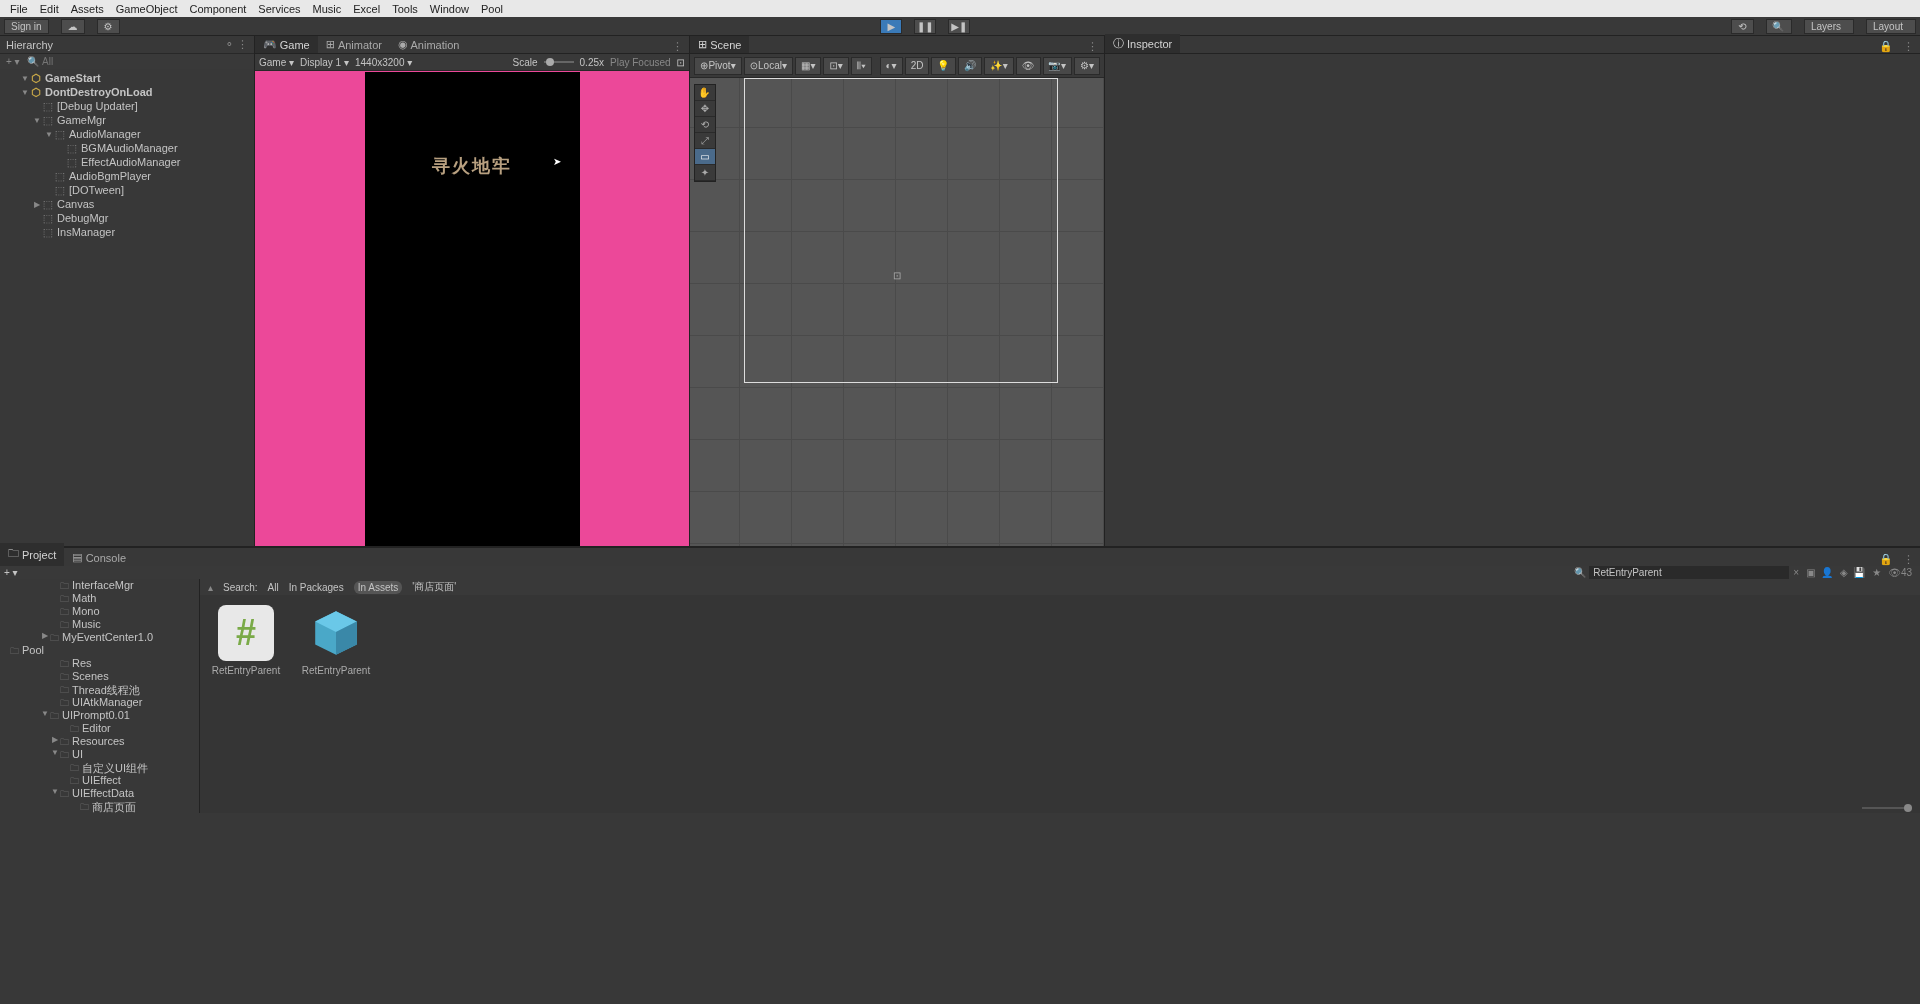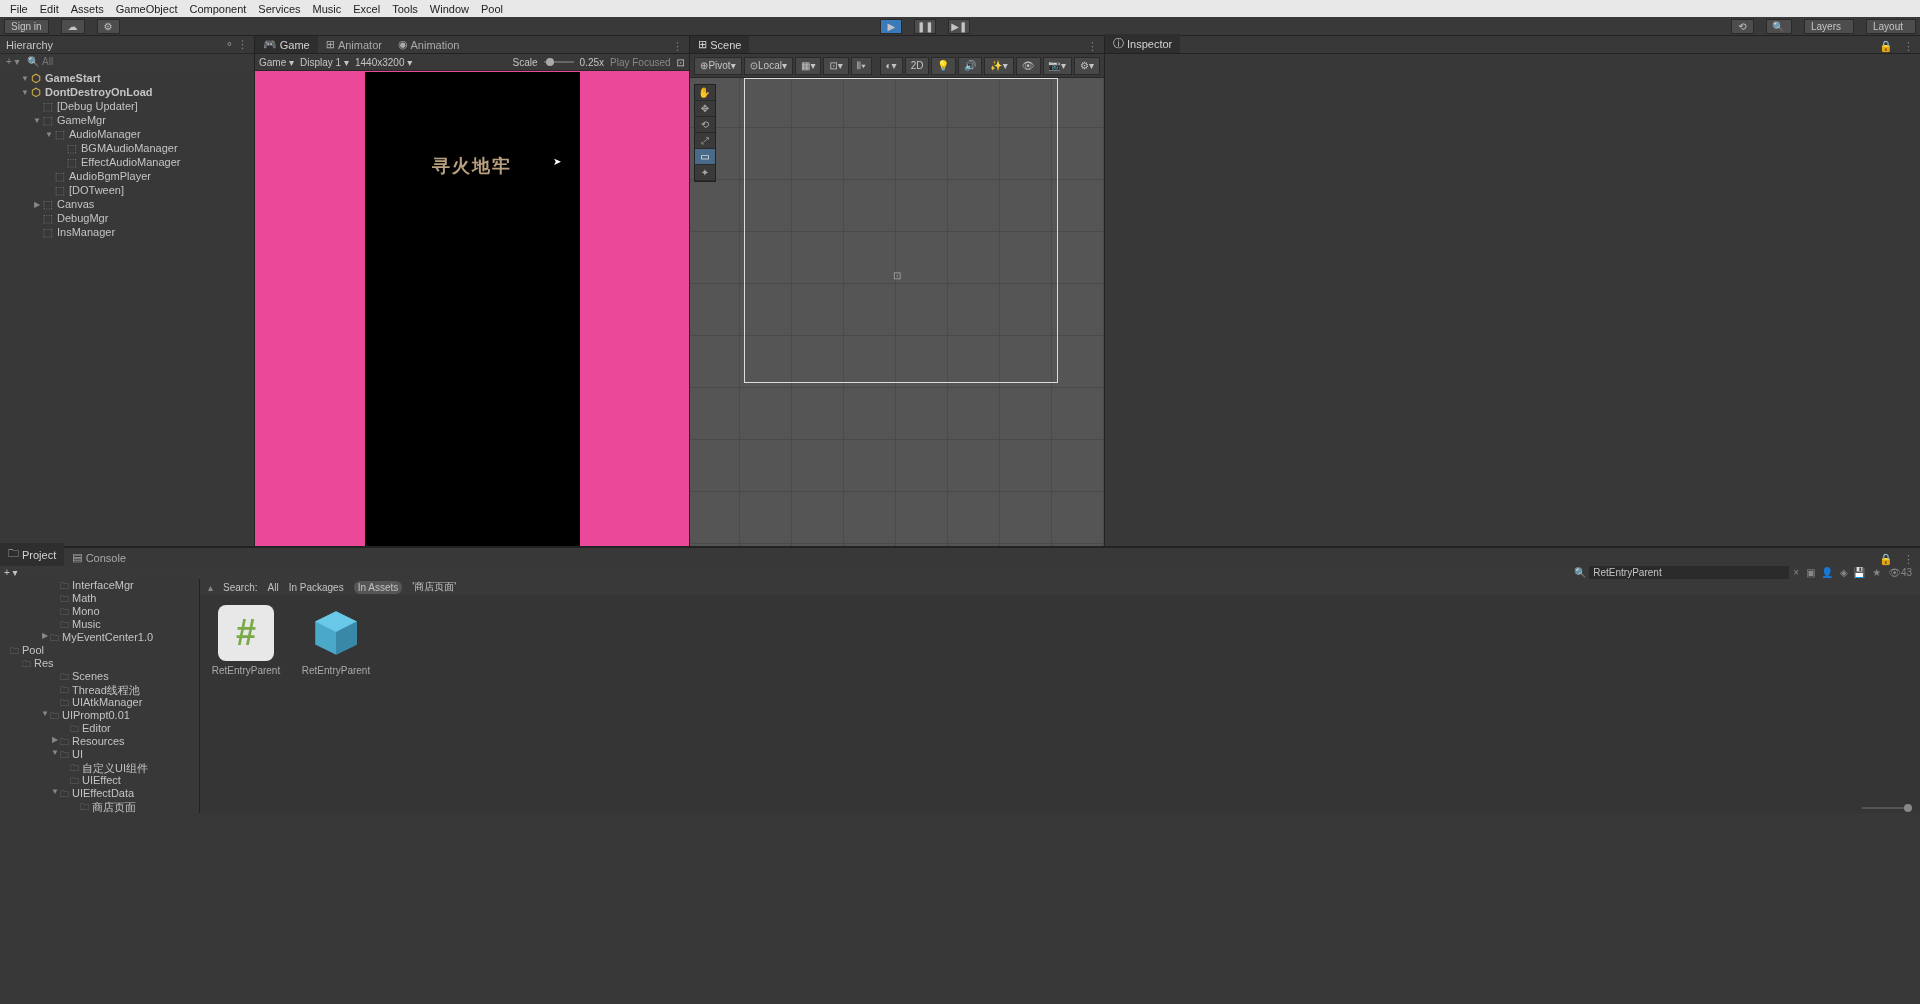--- a/index.html
+++ b/index.html
@@ -341,21 +341,21 @@
           <div class="folder-item" style="padding-left: 40px;">
             <span class="tree-arrow" style="width:10px;font-size:8px;color:#888">▶</span>
             <span class="folder-icon">🗀</span>
             <span>MyEventCenter1.0</span>
           </div>
           <div class="folder-item" style="">
             <span class="tree-arrow" style="width:10px;font-size:8px;color:#888"></span>
             <span class="folder-icon">🗀</span>
             <span>Pool</span>
           </div>
-          <div class="folder-item" style=" margin-left: 12px;">
+          <div class="folder-item" style="padding-left: 50px;">
             <span class="tree-arrow" style="width:10px;font-size:8px;color:#888"></span>
             <span class="folder-icon">🗀</span>
             <span>Res</span>
           </div>
           <div class="folder-item" style="padding-left: 50px;">
             <span class="tree-arrow" style="width:10px;font-size:8px;color:#888"></span>
             <span class="folder-icon">🗀</span>
             <span>Scenes</span>
           </div>
           <div class="folder-item" style="padding-left: 50px;">

